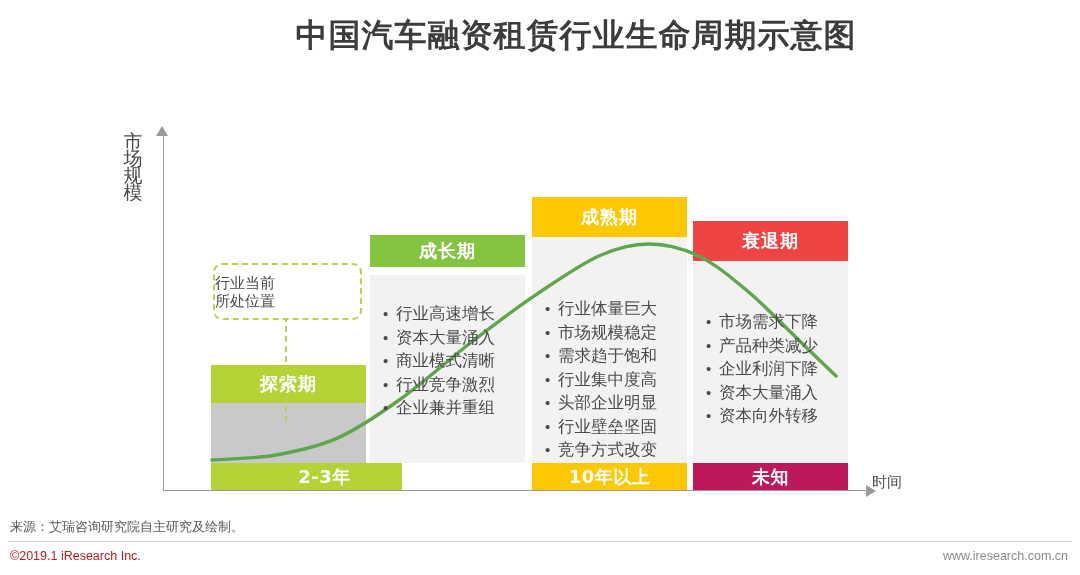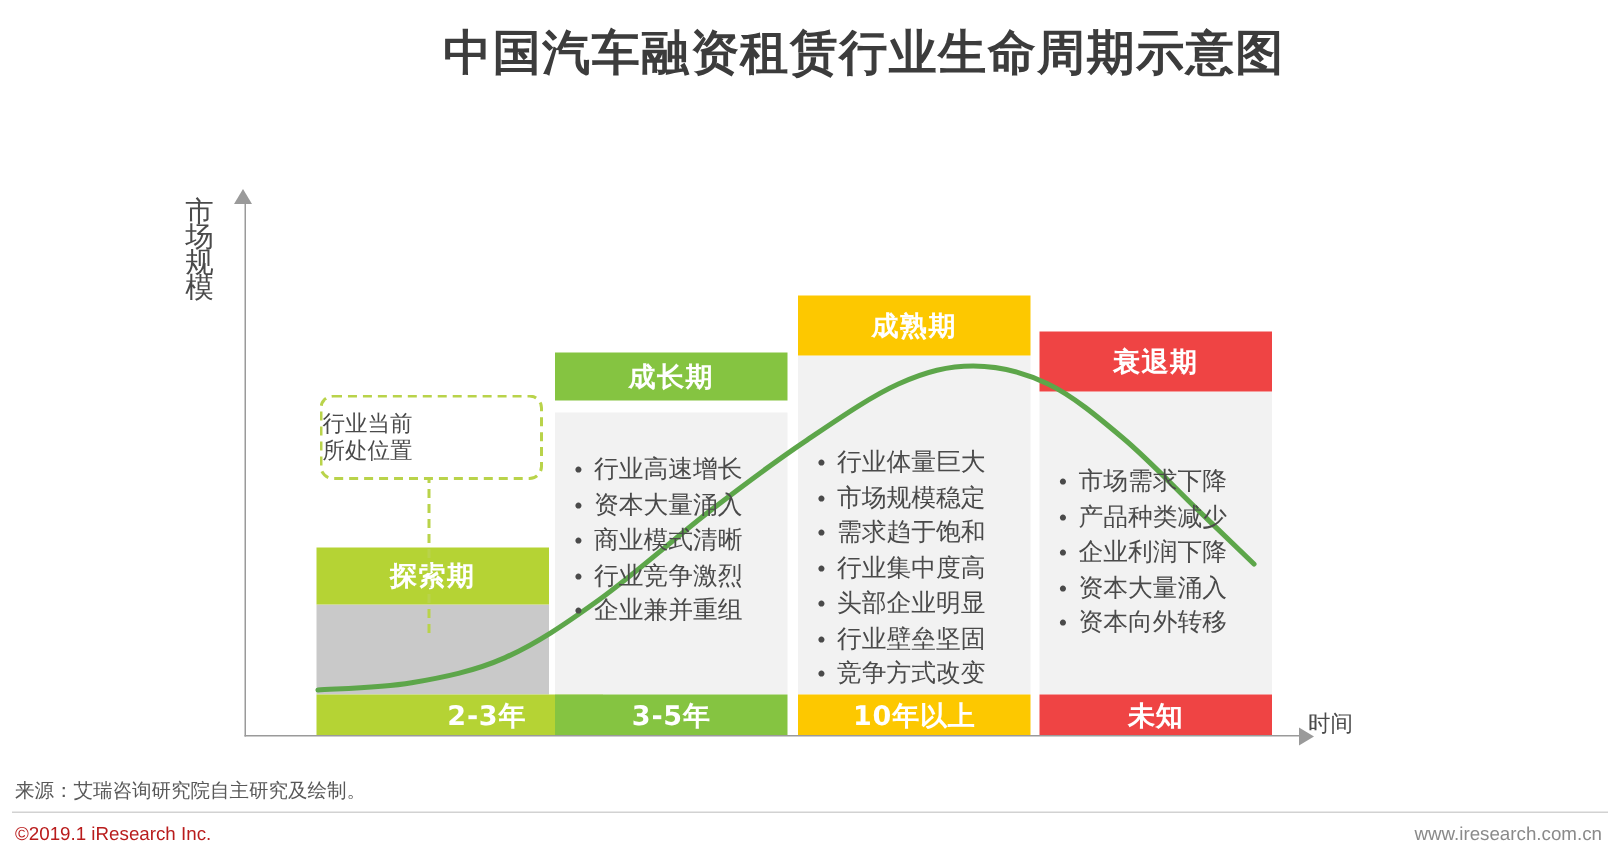--- a/index.html
+++ b/index.html
@@ -156,39 +156,36 @@
         </div>
         <div class="stage-foot" style="height: 27px; background: rgb(181, 211, 52); padding-left: 36px;">
           <span>2-3年</span>
         </div>
       </div>
       <div class="stage" style="left: 370px; top: 235px; width: 155px; height: 255px;">
         <div class="stage-body" style="top: 40px; height: 188px;"></div>
         <div class="stage-head" style="height: 32px; background: rgb(133, 196, 65);">
           <span>成长期</span>
         </div>
-        <div class="stage-foot" style="height: 27px; background: rgb(133, 196, 65);">
-          <span>3-5年</span>
-        </div>
       </div>
       <div class="stage" style="left: 532px; top: 197px; width: 155px; height: 293px;">
         <div class="stage-body" style="top: 40px; height: 226px;"></div>
         <div class="stage-head" style="height: 40px; background: rgb(253, 200, 0);">
           <span>成熟期</span>
         </div>
         <div class="stage-foot" style="height: 27px; background: rgb(253, 200, 0);">
           <span>10年以上</span>
         </div>
       </div>
       <div class="stage" style="left: 693px; top: 221px; width: 155px; height: 269px;">
         <div class="stage-body" style="top: 40px; height: 202px;"></div>
         <div class="stage-head" style="height: 40px; background: #ef4444;">
           <span>衰退期</span>
         </div>
-        <div class="stage-foot" style="height: 27px; background: #ef4444;">
+        <div class="stage-foot" style="height: 27px; background: #be185d;">
           <span>未知</span>
         </div>
       </div>
     </div>
 
   <svg class="curve" viewBox="0 0 1080 575">
     <path id="curve-path" fill="none" stroke="#5da64a" stroke-width="3.4" stroke-linecap="round" stroke-linejoin="round" d="M 212.0,460.0 C 222.4,459.2 253.6,458.8 274.4,455.2 C 295.2,451.6 316.0,447.6 336.8,438.4 C 357.6,429.2 376.3,416.4 399.2,400.0 C 422.1,383.6 451.2,357.6 474.1,340.0 C 497.0,322.4 515.7,308.4 536.5,294.4 C 557.3,280.4 580.2,264.4 598.9,256.0 C 617.6,247.6 632.2,244.0 648.8,244.0 C 665.4,244.0 682.1,248.0 698.7,256.0 C 715.4,264.0 732.0,278.0 748.6,292.0 C 765.3,306.0 784.0,326.0 798.6,340.0 C 813.1,354.0 829.8,370.0 836.0,376.0"></path>
   </svg>
 
   <div class="src">来源：艾瑞咨询研究院自主研究及绘制。</div>

